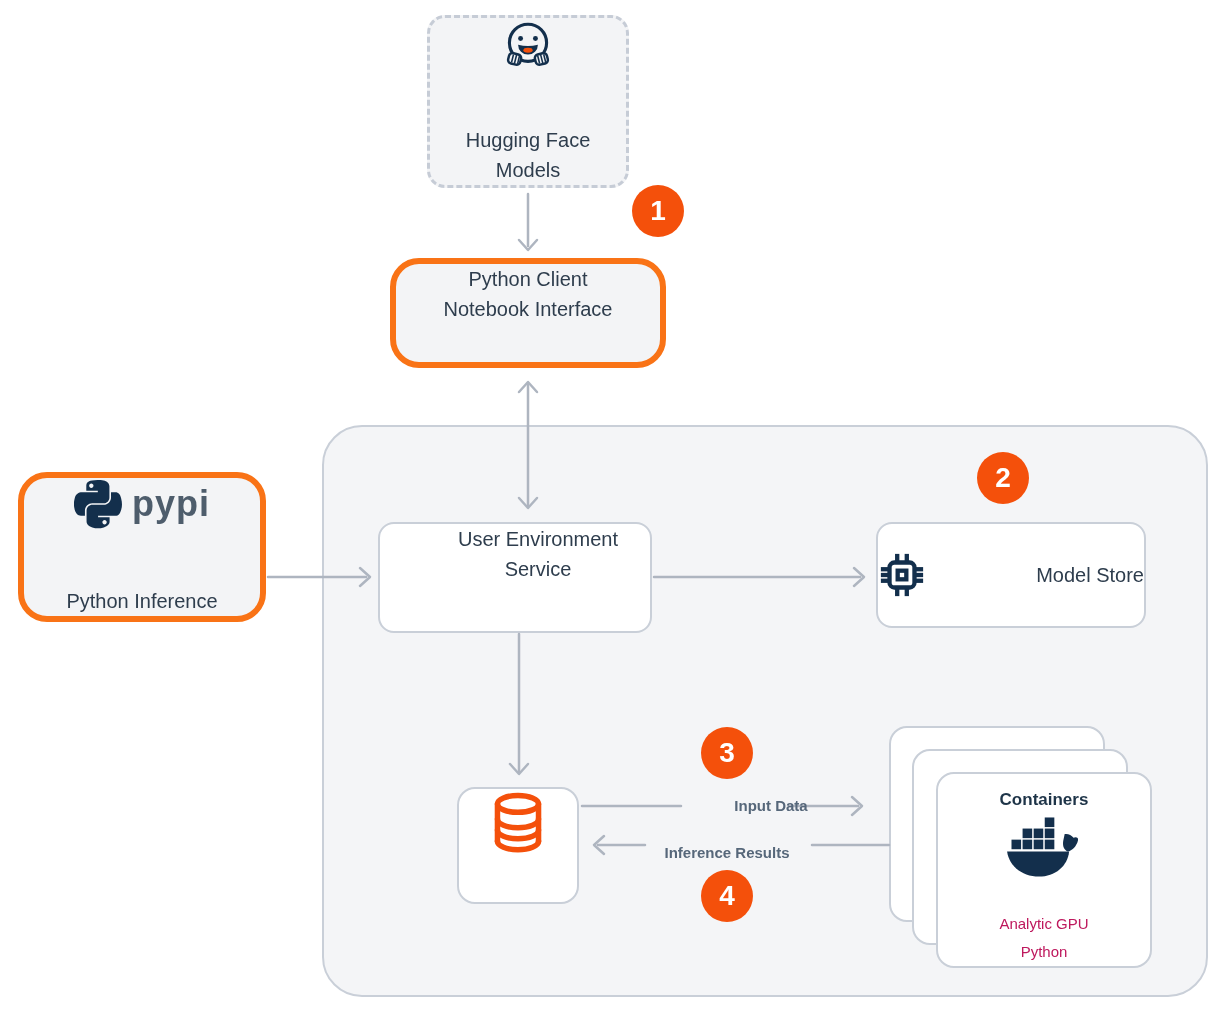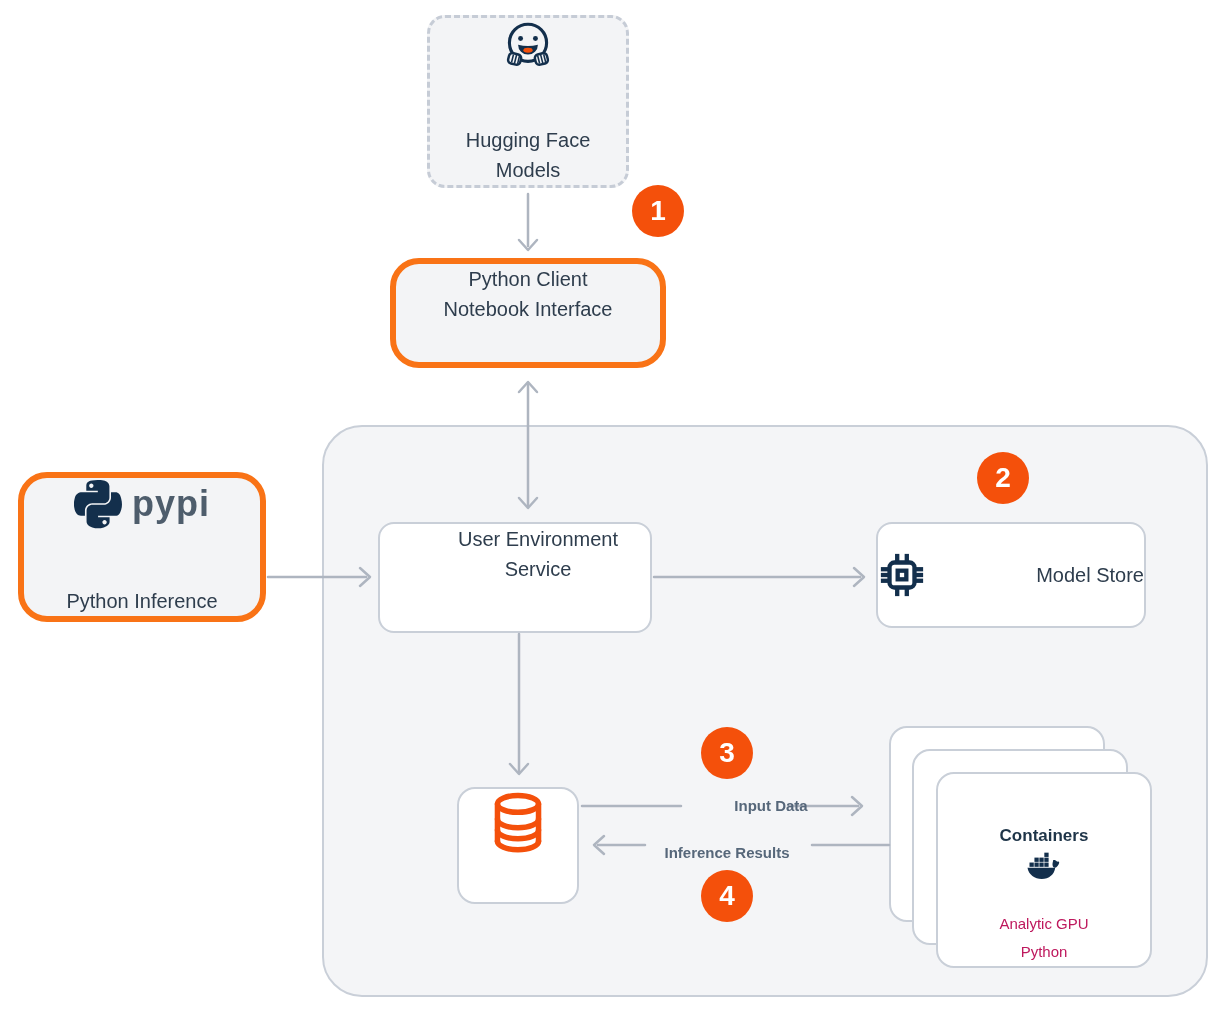--- a/index.html
+++ b/index.html
@@ -31,21 +31,21 @@
   .db-box      { left:457px; top:787px; width:122px; height:117px; }
 
   .pypi-row { display:flex; align-items:center; gap:10px; }
   .pypi-word { font-size:36px; color:#4E5D6C; font-weight:bold; letter-spacing:1px; }
 
   .card { width:216px; height:196px; background:#ffffff; border:2px solid #C9CFD8; border-radius:18px; }
   .card-back { left:889px; top:726px; }
   .card-mid  { left:912px; top:749px; }
   .card-front{ left:936px; top:772px; display:flex; flex-direction:column; align-items:center;
                justify-content:flex-start; padding-top:16px; gap:6px; text-align:center; }
-  .card-title { font-size:17px; font-weight:bold; color:#1E3448;margin-top:36px; }
+  .card-title { font-size:17px; font-weight:bold; color:#1E3448; }
   .card-label { color:#be185d; font-size:15px; line-height:28px;margin-top:23px; }
 
   .badge {
     width:52px; height:52px; border-radius:50%; background:#F4500B;
     color:#ffffff; font-size:28px; font-weight:bold;
     display:flex; align-items:center; justify-content:center;
   }
   .badge-1 { left:632px; top:185px; }
   .badge-2 { left:977px; top:452px; }
   .badge-3 { left:701px; top:727px; }

